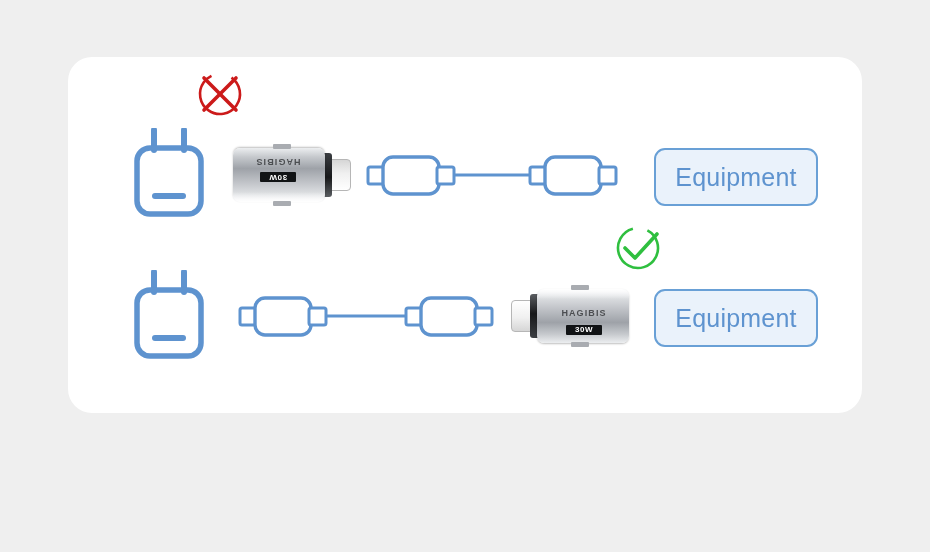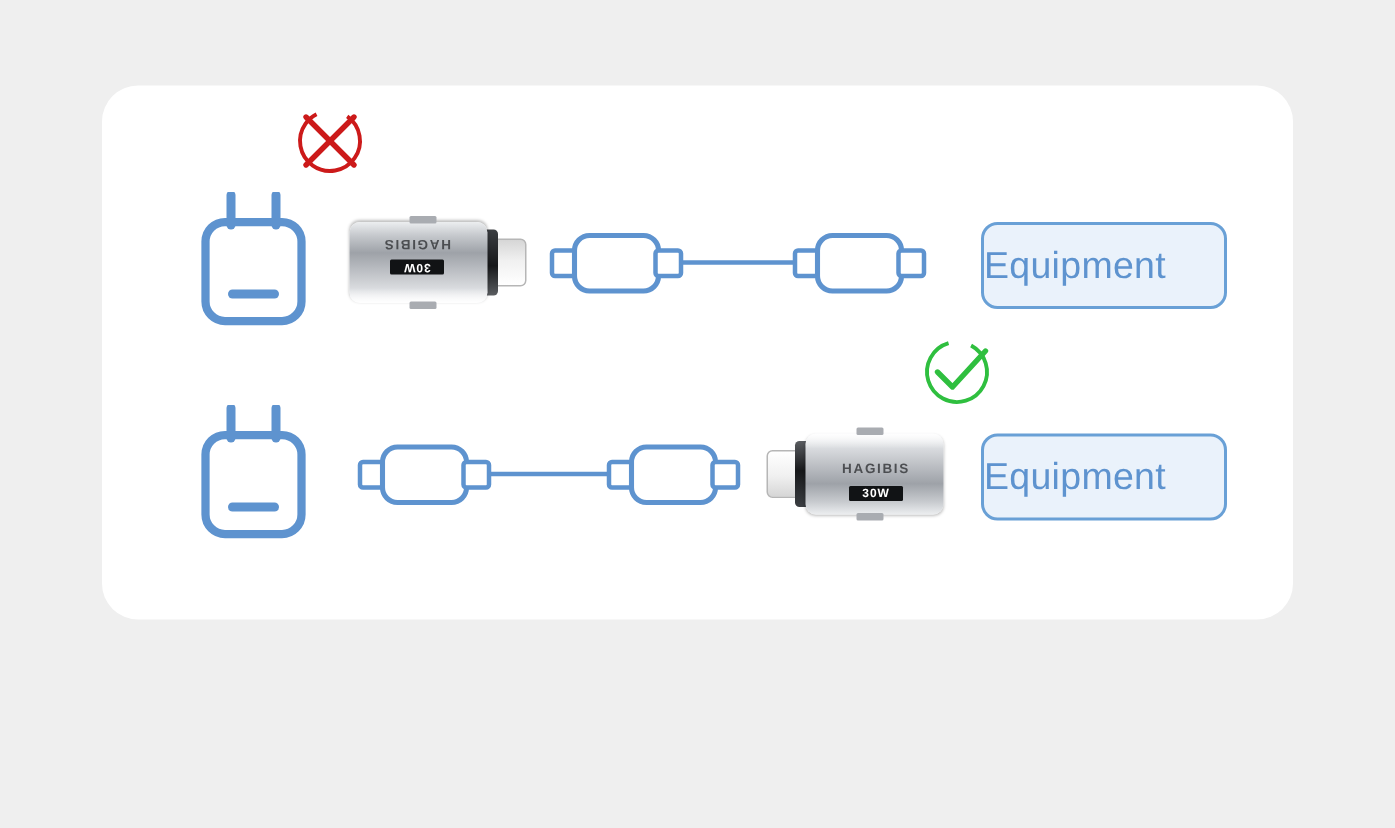--- a/index.html
+++ b/index.html
@@ -123,20 +123,21 @@
   
   .equipment {
     position: absolute;
     width: 160px;
     height: 54px;
     border: 2px solid #69a0d6;
     background: #eaf2fb;
     border-radius: 11px;
     display: flex;
     align-items: center;
+    justify-content: center;
     color: #5e93cf;
     font-size: 25px;
     font-family: "Liberation Sans", sans-serif;
     letter-spacing: .2px;
   }
   #equipment-top    { left: 654px; top: 148px; }
   #equipment-bottom { left: 654px; top: 289px; }
 </style>
 </head>
 <body>

